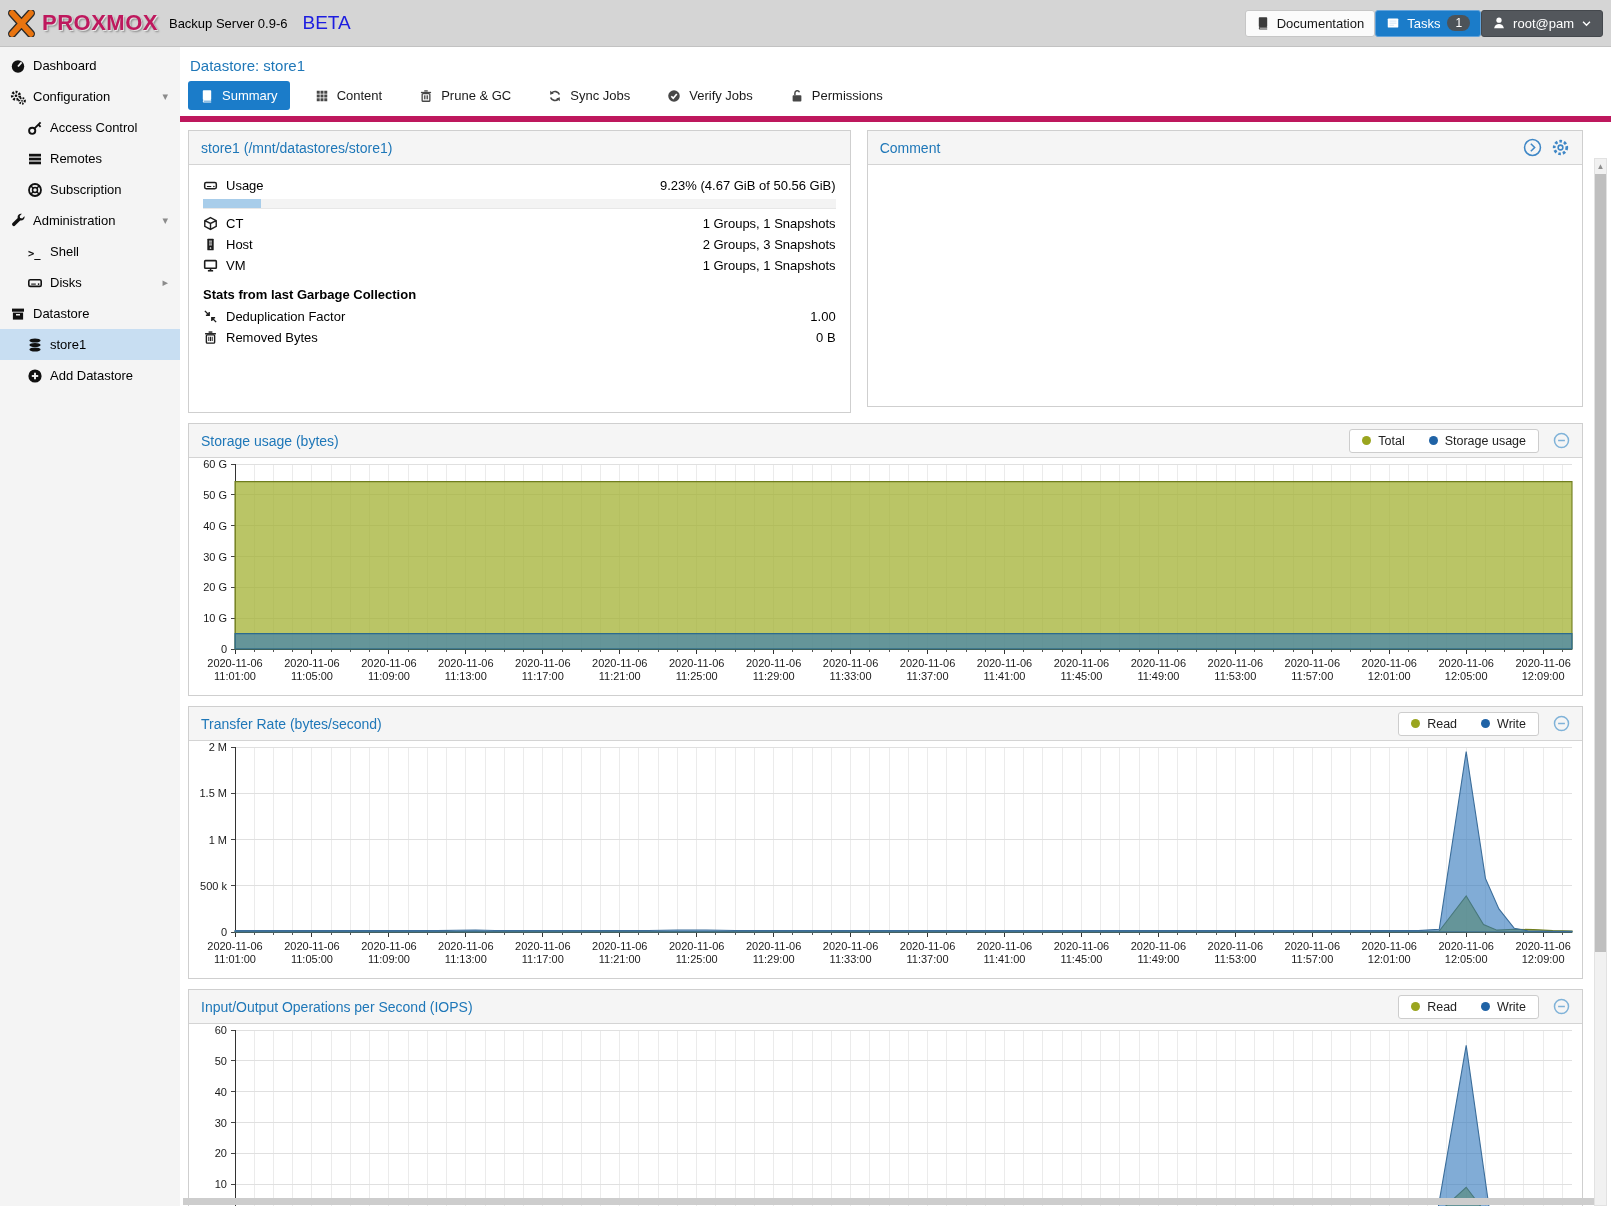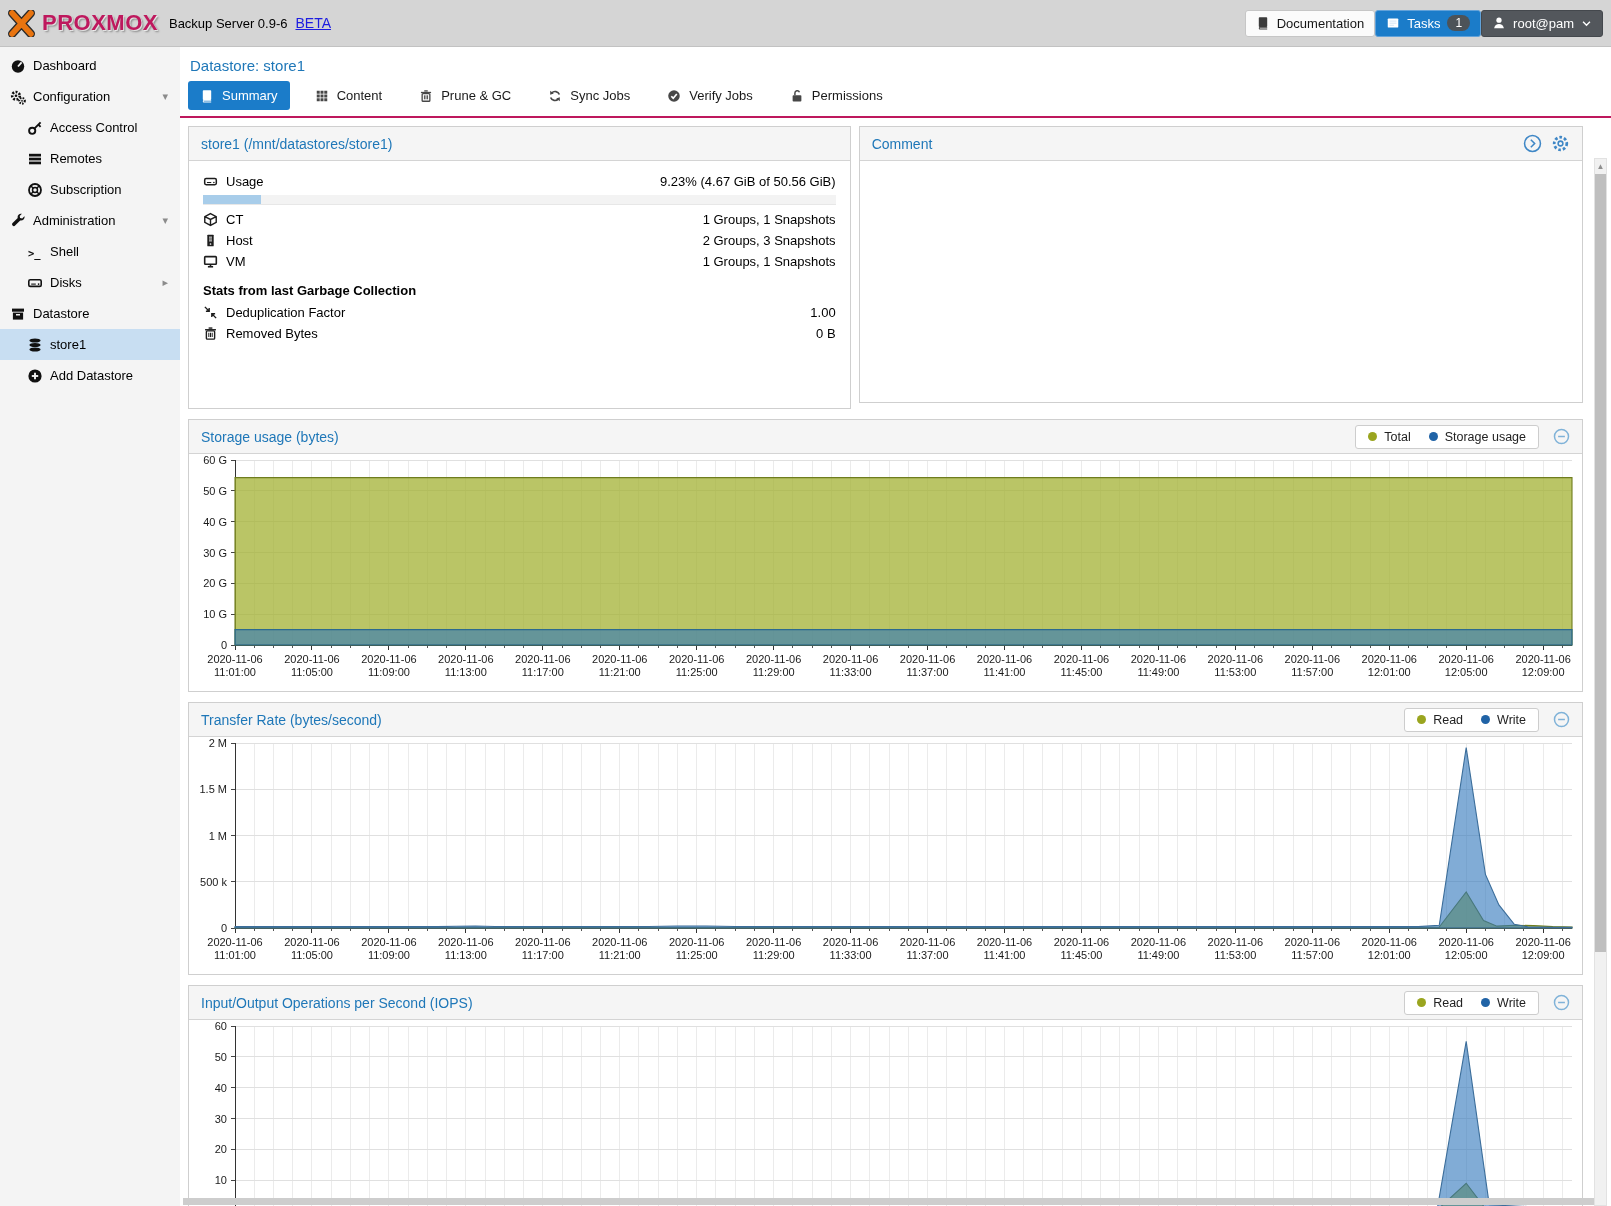--- a/index.html
+++ b/index.html
@@ -8,21 +8,21 @@
        font-family:"Liberation Sans",sans-serif;color:#000;font-size:13px}
 
   
   .topbar{height:47px;background:#d5d5d5;border-bottom:1px solid #c2c2c2;
           display:flex;align-items:center;justify-content:space-between;padding:0 8px}
   .brand{display:flex;align-items:center;gap:7px}
   .logo-svg{display:block}
   .brand-name{font-size:22px;font-weight:bold;letter-spacing:.5px;color:#be185d;
               text-shadow:1px 1px 0 rgba(255,255,255,.7),2px 2px 2px rgba(0,0,0,.35)}
   .version{font-size:13px;margin-left:4px}
-  .beta{color:#1d1de0;text-decoration:underline;font-size:14px;margin-left:1px;cursor:pointer}
+  .beta{color:#1d1de0;font-size:19px;margin-left:8px;cursor:pointer}
   .top-actions{display:flex;align-items:center}
   .btn{display:inline-flex;align-items:center;gap:7px;height:27px;padding:0 10px;
        border-radius:3px;font-size:13px;border:1px solid transparent;cursor:pointer}
   .btn-doc{background:#fbfbfb;border-color:#c6c6c6;color:#161616}
   .btn-tasks{background:#1b7cc9;border-color:#62a2d9;color:#fff}
   .btn-user{background:#53575c;border-color:#44484d;color:#fff}
   .badge{background:#4d5358;color:#fff;border-radius:9px;padding:1px 8px;font-size:12px}
   .b-icon{width:14px;height:14px;display:inline-block}
   .btn-doc .b-icon{color:#3c3c3c}
   .chev{width:11px;height:11px;display:inline-block}
@@ -32,52 +32,52 @@
   aside{width:180px;flex:none;background:#f4f4f4;padding-top:3px}
   .side-item{display:flex;align-items:center;height:31px;padding:0 8px 0 10px;font-size:13px;cursor:pointer}
   .side-item[data-indent="true"]{padding-left:27px}
   .side-item[data-selected="true"]{background:#c8def2}
   .s-icon{width:16px;height:16px;margin-right:7px;flex:none;color:#111}
   .s-label{flex:1;white-space:nowrap}
   .s-arrow{color:#8b8b8b;font-size:11px;margin-right:4px}
 
   main{flex:1;position:relative;overflow:hidden}
   .page-title{color:#1e77b8;font-size:15px;padding:10px 10px 7px 10px}
-  .tabbar{display:flex;gap:13px;padding:0 8px 6px 8px;border-bottom:2px solid #be185d}
+  .tabbar{display:flex;gap:13px;padding:0 8px 6px 8px;border-bottom:6px solid #be185d}
   .tab{display:inline-flex;align-items:center;gap:8px;height:29px;padding:0 12px;
        font-size:13px;border-radius:3px;color:#1a1a1a;cursor:pointer;white-space:nowrap}
   .t-icon{width:14px;height:14px;color:#474747}
   .tab[data-active="true"]{background:#1b7cc9;color:#fff}
   .tab[data-active="true"] .t-icon{color:#fff}
   .toolbar{height:43px;display:flex;align-items:center;justify-content:flex-end;
            padding-right:56px;border-bottom:1px solid #d6d6d6;background:#fff}
   .combo{width:160px;height:28px;border:1px solid #b9b9b9;border-radius:2px;background:#fff;
          display:flex;align-items:center;justify-content:space-between;padding:0 9px;font-size:13px;cursor:pointer}
   .c-chev{width:12px;height:12px;color:#7a7a7a}
 
   .content{padding:8px 28px 0 8px;display:flex;flex-direction:column;gap:10px}
   .panel{border:1px solid #cfcfcf;background:#fff}
   .panel-head{background:#f5f5f5;border-bottom:1px solid #d4d4d4;padding:0 12px;height:34px;
               display:flex;align-items:center}
   .panel-title{color:#1e77b8;font-size:14px;flex:1;white-space:nowrap}
-  .panel-row{display:flex;gap:8px}
+  .panel-row{display:flex;gap:16px}
   .info-panel{width:47.5%;height:283px}
   .comment-panel{flex:1;height:277px}
   .p-body{padding:10px 14px;font-size:13px}
   .kv{display:flex;align-items:center;padding:3px 0}
   .k-icon{width:15px;height:15px;margin-right:8px;color:#1d1d1d;flex:none}
   .k-label{flex:1}
   .k-value{text-align:right;white-space:nowrap}
   .usage-bar{height:10px;background:#f3f3f3;margin:3px 0 4px 0;border-bottom:1px solid #e7e7e7}
   .usage-fill{height:100%;background:#a8cdea}
   .sec-head{font-weight:bold;margin:11px 0 4px 0}
   .tools{display:flex;gap:9px;color:#3f87c6;align-items:center}
   .tool-icon{width:19px;height:19px;cursor:pointer;display:inline-block}
 
-  .legend{display:flex;align-items:center;gap:18px;border:1px solid #cdcdcd;background:#fff;
+  .legend{display:flex;align-items:center;gap:24px;border:1px solid #cdcdcd;background:#fff;
           border-radius:3px;padding:4px 12px;margin-right:14px;font-size:12.5px;color:#222}
   .legend-item{display:inline-flex;align-items:center;gap:7px;cursor:pointer}
   .dot{width:9px;height:9px;border-radius:50%;display:inline-block}
   .collapse-icon{width:17px;height:17px;color:#7fb2d8;cursor:pointer;flex:none}
   .chart{height:237px;overflow:hidden}
 
   
   .vscroll{position:absolute;top:158px;right:4px;bottom:0;width:13px;background:#f1f1f1;border:1px solid #e2e2e2}
   .varrow{height:14px;display:flex;align-items:center;justify-content:center;font-size:8px;color:#8f8f8f;cursor:pointer}
   .vthumb{position:absolute;top:15px;left:0;width:100%;height:778px;background:#bfbfbf;cursor:pointer}

